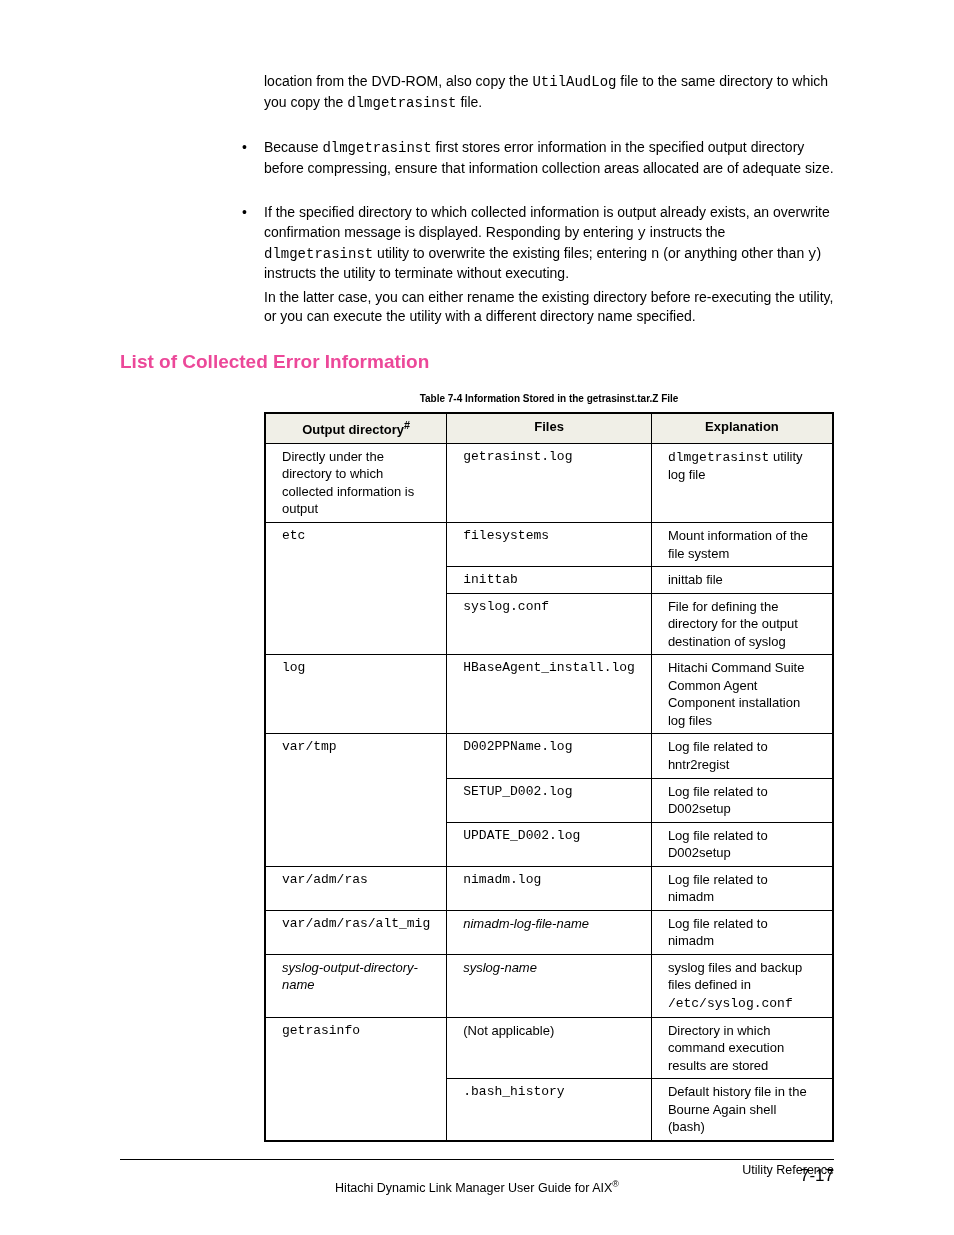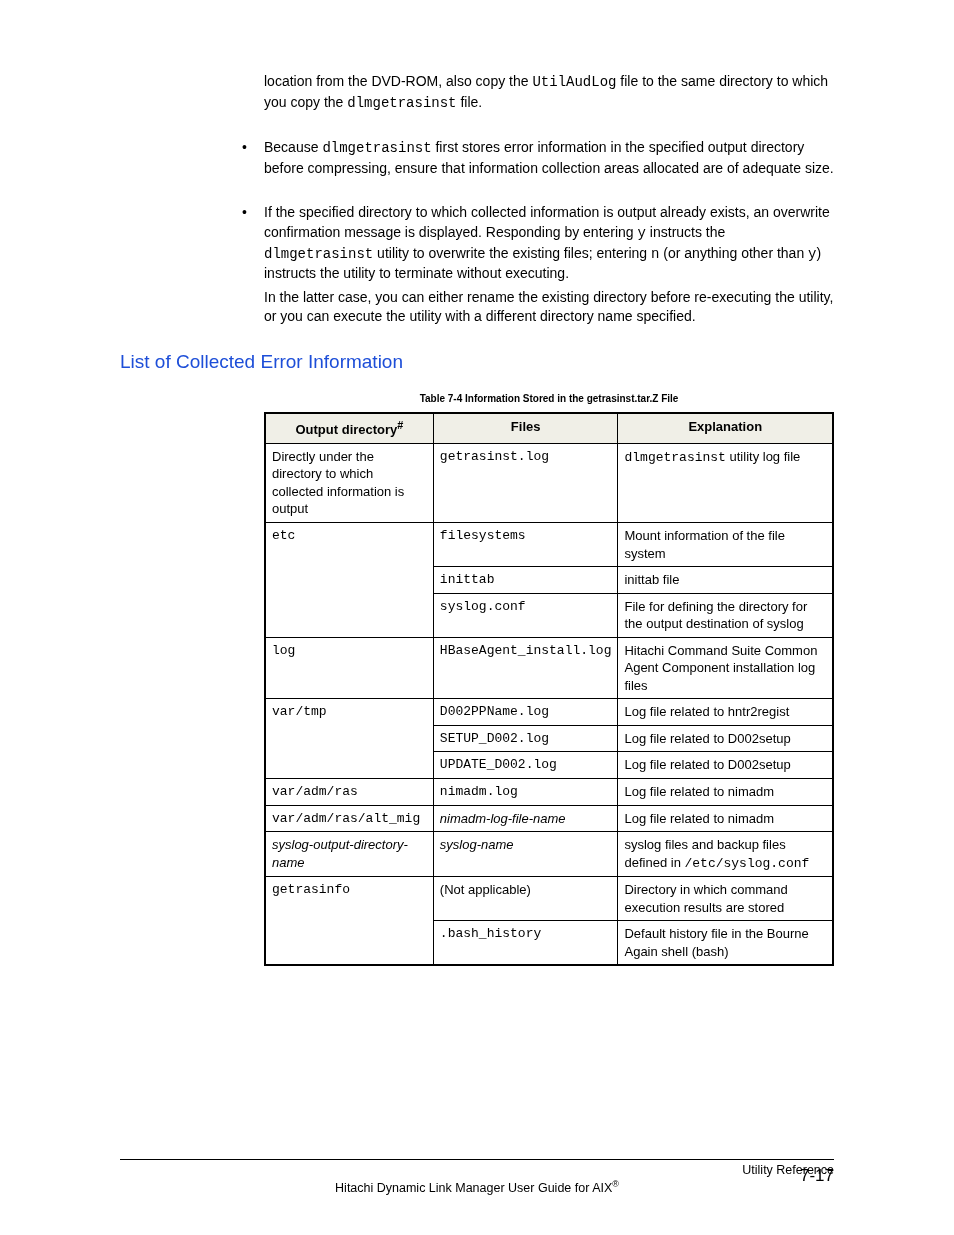--- a/index.html
+++ b/index.html
@@ -48,39 +48,39 @@
   ul.bullets > li .bullet-body {
     display: block;
     margin-left: 22px;
     margin-top: 25px;
   }
   .sub-para {
     margin-top: 4px;
     line-height: 1.4;
   }
   h2.section-heading {
-    color: #1d4ed8;
-    font-weight: normal;
+    color: #ec4899;
+    font-weight: bold;
     font-size: 19px;
     margin: 24px 0 10px 0;
   }
   .table-caption {
     font-weight: bold;
     text-align: center;
     font-size: 10px;
     margin: 20px 0 8px 0;
   }
   table.info-table {
     border-collapse: collapse;
     width: 100%;
     font-size: 13px;
   }
   table.info-table th, table.info-table td {
     border: 1px solid #000;
-    padding: 4px 6px;
+    padding: 4px 16px;
     text-align: left;
     vertical-align: top;
     line-height: 1.35;
   }
   table.info-table th {
     background: #f0efe7;
     font-weight: bold;
     text-align: center;
   }
   table.info-table thead tr {

